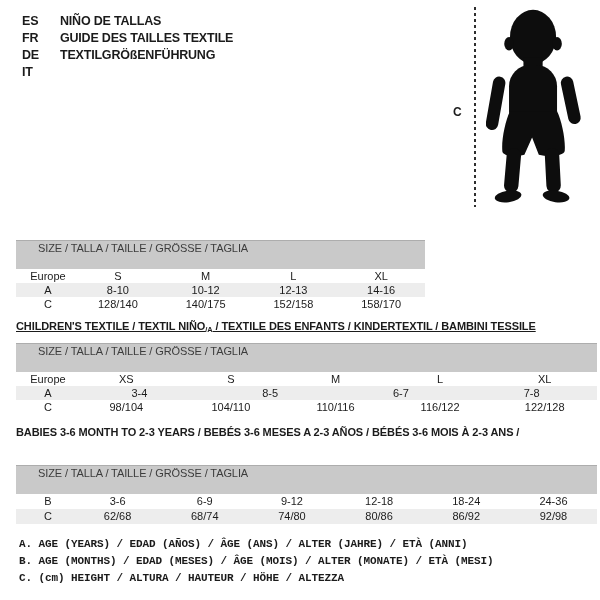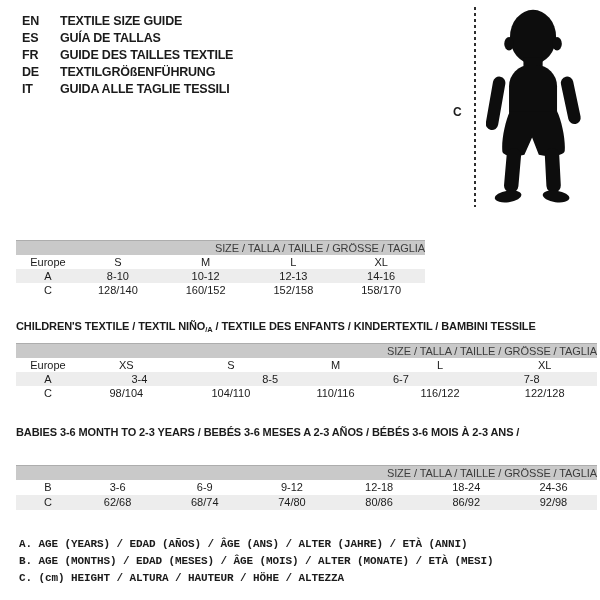--- a/index.html
+++ b/index.html
@@ -18,69 +18,64 @@
   .figure-line {
     position:absolute; left:474px; top:7px; width:2px; height:200px;
     background:repeating-linear-gradient(to bottom,#2e2e2e 0px,#2e2e2e 3px,transparent 3px,transparent 6px);
   }
   .figure-label { position:absolute; left:453px; top:105px; font-weight:700; font-size:12px; }
   .figure-svg { position:absolute; left:486px; top:5px; }
 
   
   .table-title { position:absolute; left:16px; font-weight:700; font-size:11px; letter-spacing:-0.1px; white-space:nowrap; }
   .title-junior { top:215px; }
-  .title-children { top:320px; }
+  .title-children { top:320px;text-decoration:underline; }
   .title-babies { top:425px; line-height:15px; }
   .sub-script { font-size:7.5px; vertical-align:-2px; }
 
   
   .size-table { position:absolute; left:16px; font-size:11px; }
   .tbl-junior { top:240px; width:409px; }
   .tbl-children { top:343px; width:581px; }
   .tbl-babies { top:465px; width:581px; }
   .t-header {
-    height:15px; line-height:14px; background:#c9c9c9; color:#3c3c3c;
+    height:29px; line-height:14px; background:#c9c9c9; color:#3c3c3c;
     padding-left:22px; border-top:1px solid #adadad; box-sizing:border-box;
-    font-size:11px; letter-spacing:-0.1px;text-align:right;
+    font-size:11px; letter-spacing:-0.1px;
   }
   .t-row { display:flex; height:14px; line-height:14px; }
   .tbl-babies .t-row { height:15px; line-height:15px; }
   .t-row.shaded { background:#ededed; }
   .t-label { flex:0 0 58px; width:58px; padding-left:6px; box-sizing:border-box; text-align:center; }
   .t-cell { flex:1; text-align:center; }
 
   
   .notes { position:absolute; left:19px; top:536px; font-weight:700; font-size:11px; line-height:17px; letter-spacing:-0.1px;font-family:Liberation Mono, monospace; }
   .note-line { white-space:nowrap; }
 </style>
 </head>
 <body>
 
 <div class="canvas">
 
   <div class="lang-block">
     <div class="lang-row">
-      <span class="lang-code">EN</span>
-      <span class="lang-title">TEXTILE SIZE GUIDE</span>
-    </div>
-    <div class="lang-row">
       <span class="lang-code">ES</span>
-      <span class="lang-title">GUÍA DE TALLAS</span>
+      <span class="lang-title">NIÑO DE TALLAS</span>
     </div>
     <div class="lang-row">
       <span class="lang-code">FR</span>
       <span class="lang-title">GUIDE DES TAILLES TEXTILE</span>
     </div>
     <div class="lang-row">
       <span class="lang-code">DE</span>
       <span class="lang-title">TEXTILGRÖßENFÜHRUNG</span>
     </div>
     <div class="lang-row">
       <span class="lang-code">IT</span>
-      <span class="lang-title">GUIDA ALLE TAGLIE TESSILI</span>
     </div>
   </div>
 
   <div class="figure-line"></div>
   <div class="figure-label">C</div>
   <svg class="figure-svg" width="96" height="203" viewBox="0 0 100 210" preserveAspectRatio="none">
     <g fill="#0d0d0d">
       <ellipse cx="49" cy="33" rx="24" ry="28"></ellipse>
       <ellipse cx="24" cy="40" rx="5" ry="7"></ellipse>
       <ellipse cx="74" cy="40" rx="5" ry="7"></ellipse>
@@ -108,21 +103,21 @@
     <div class="t-row shaded">
       <div class="t-label">A</div>
       <div class="t-cell">8-10</div>
       <div class="t-cell">10-12</div>
       <div class="t-cell">12-13</div>
       <div class="t-cell">14-16</div>
     </div>
     <div class="t-row">
       <div class="t-label">C</div>
       <div class="t-cell">128/140</div>
-      <div class="t-cell">160/152</div>
+      <div class="t-cell">140/175</div>
       <div class="t-cell">152/158</div>
       <div class="t-cell">158/170</div>
     </div>
   </div>
 
   <div class="table-title title-children">
     <span>CHILDREN'S TEXTILE / TEXTIL NIÑO</span><span class="sub-script">/A</span><span> / TEXTILE DES ENFANTS / KINDERTEXTIL / BAMBINI TESSILE</span>
   </div>
   <div class="size-table tbl-children">
     <div class="t-header">SIZE / TALLA / TAILLE / GRÖSSE / TAGLIA</div>

